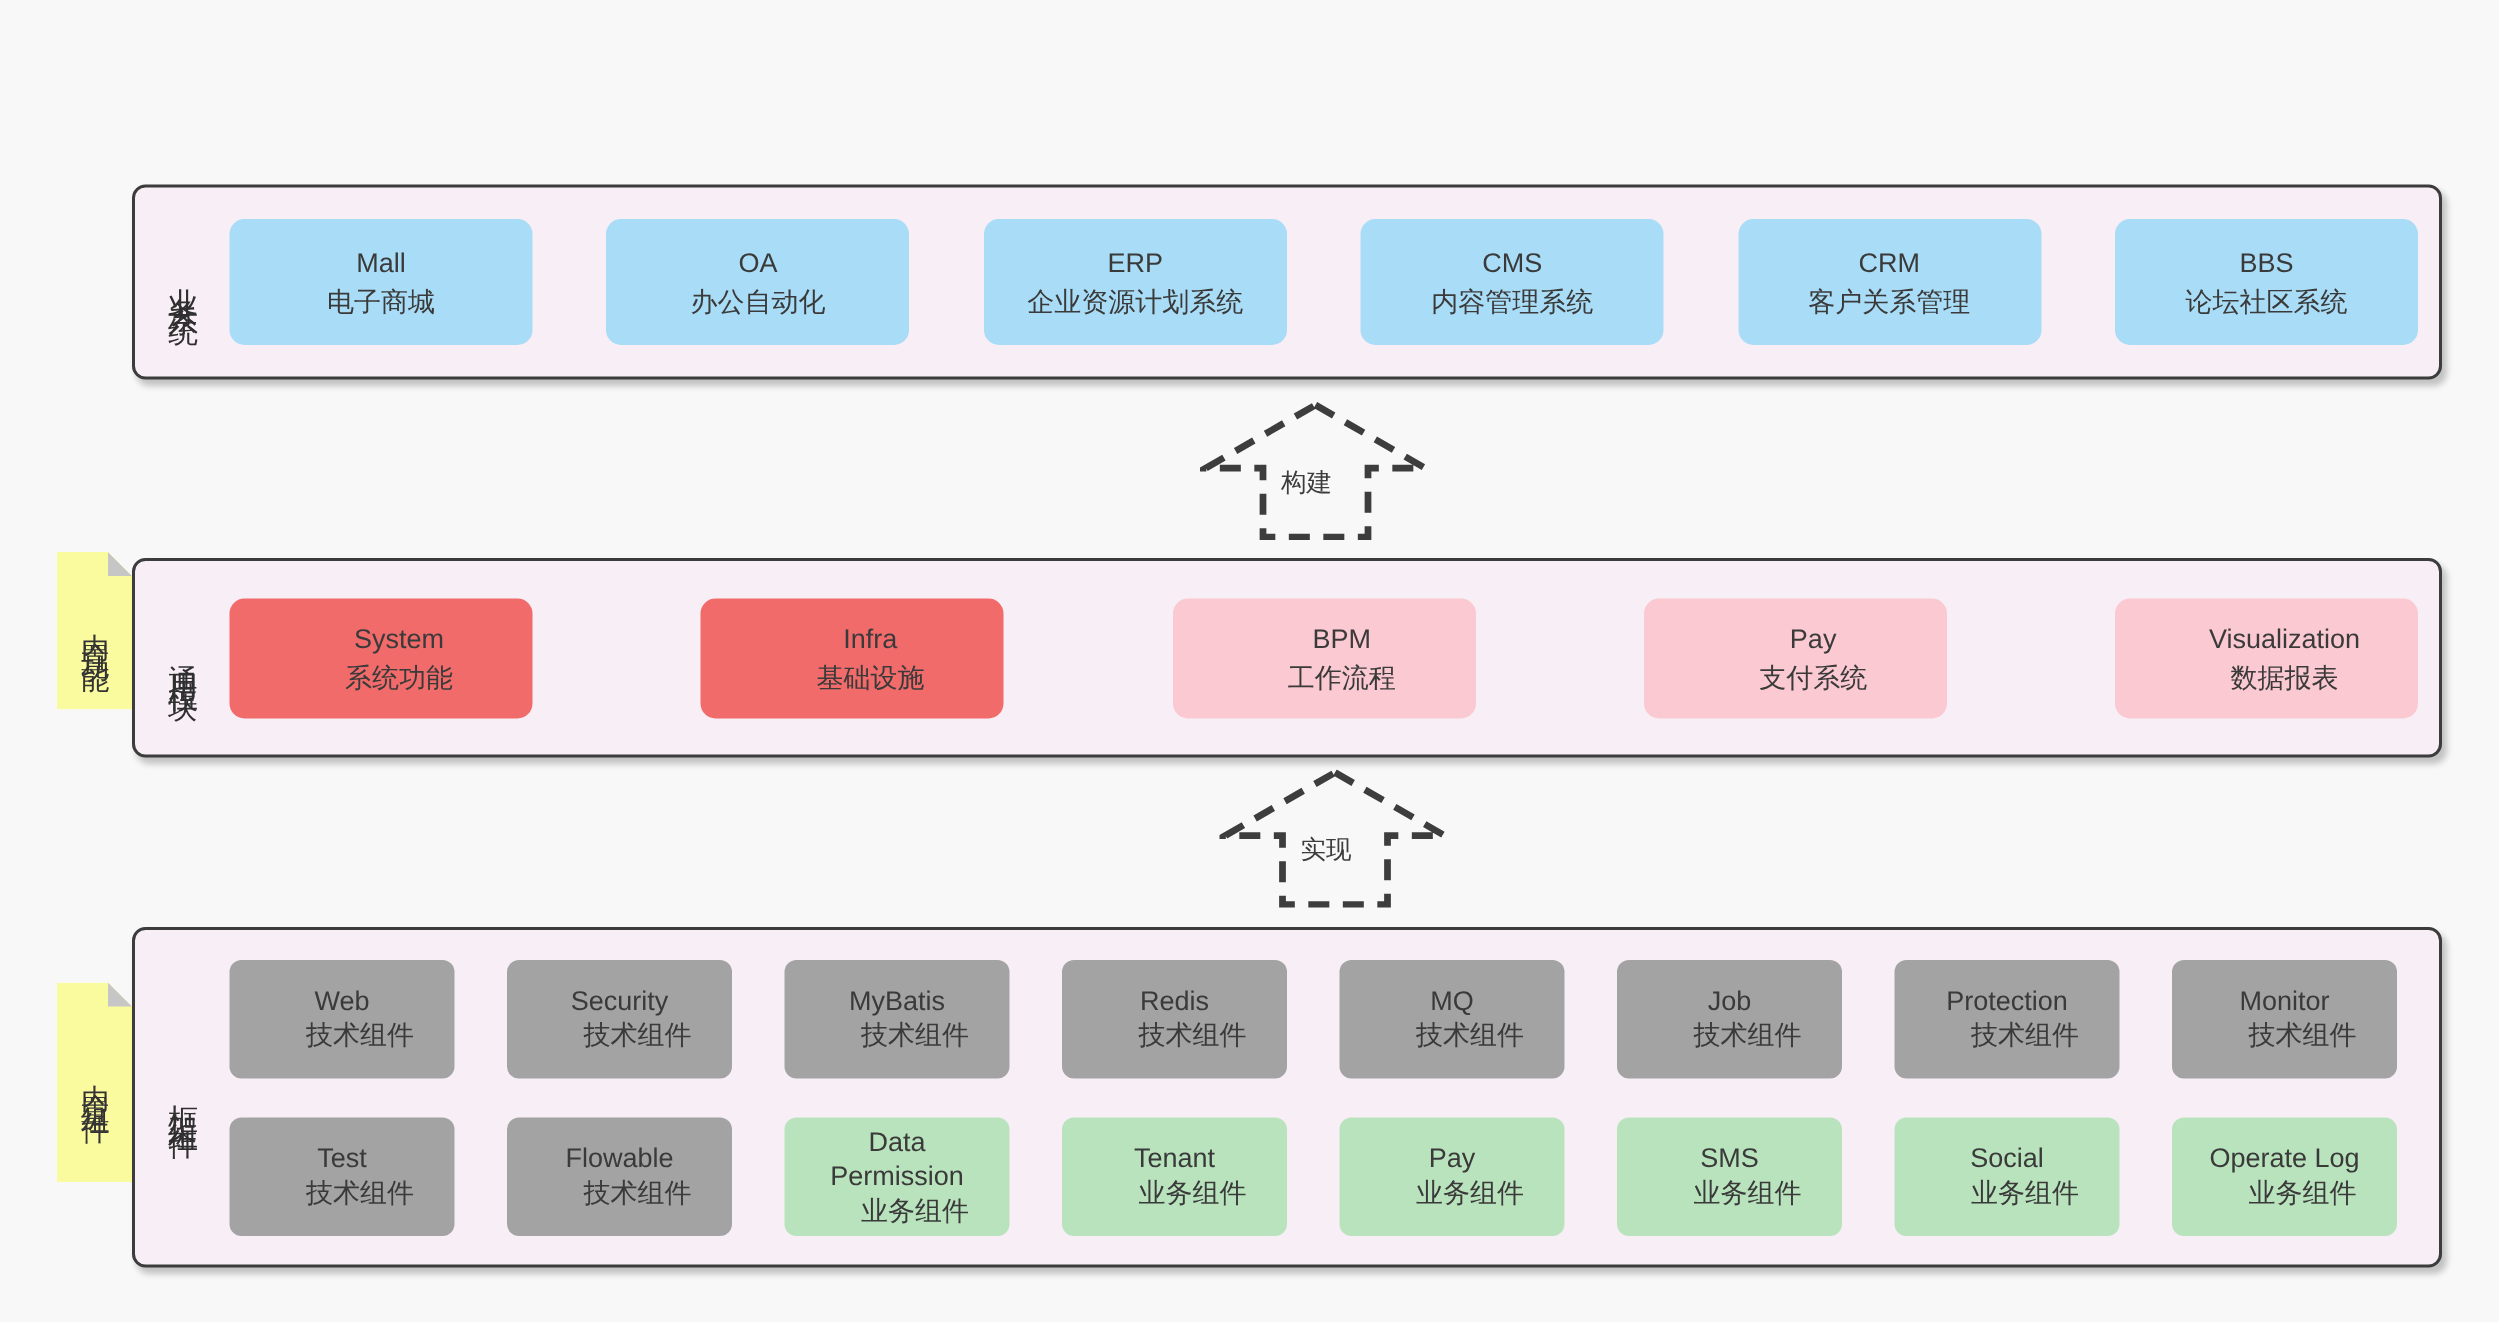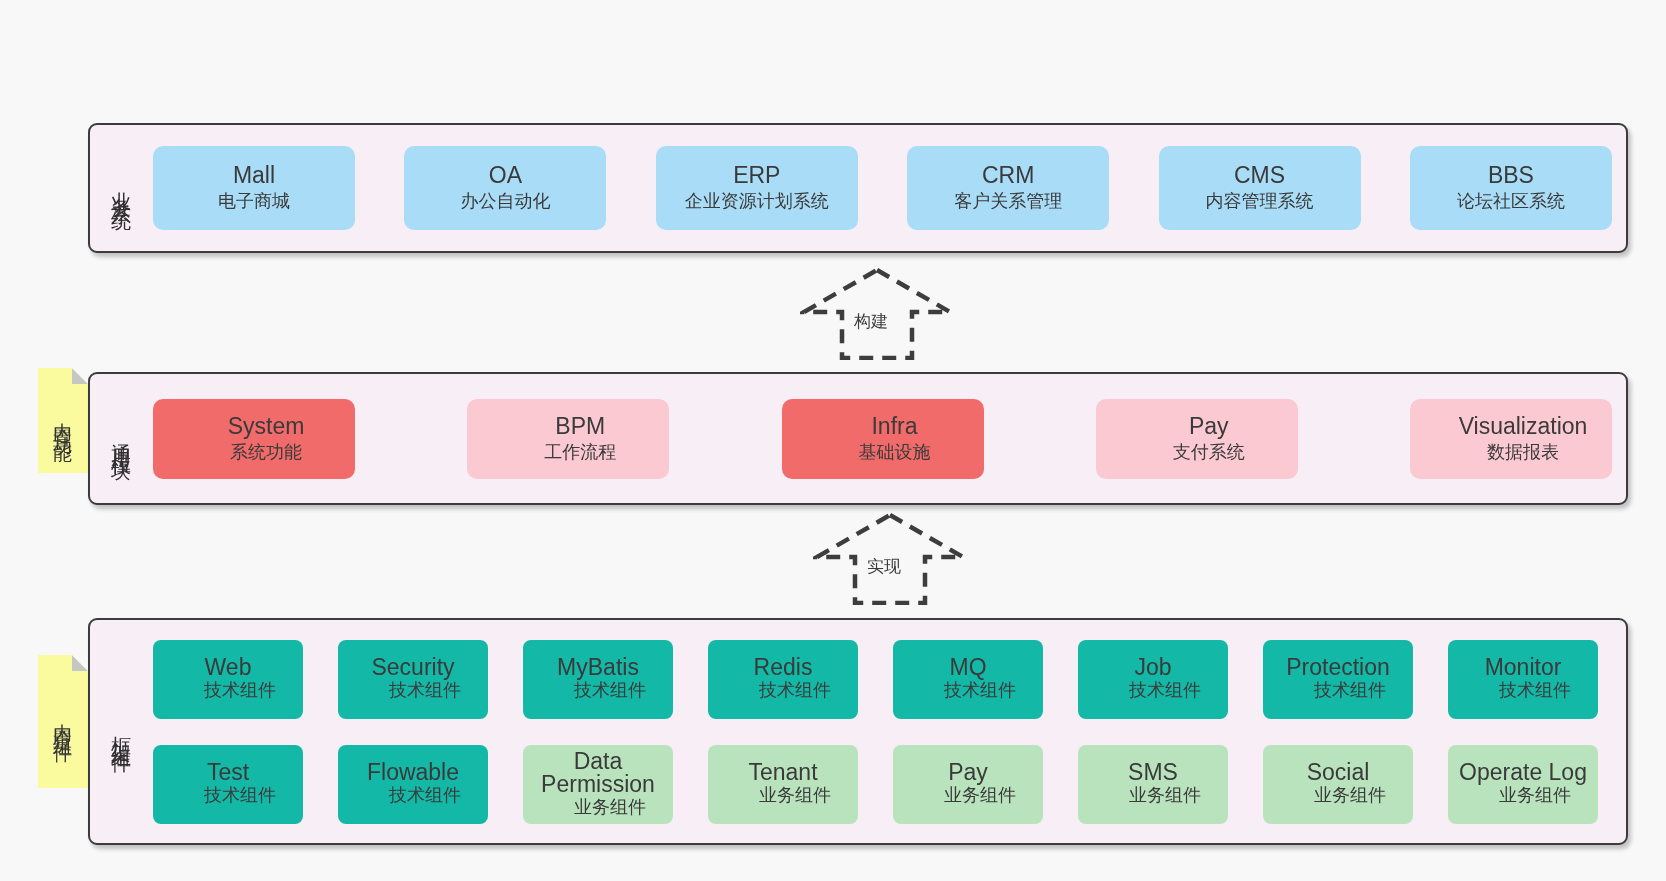--- a/index.html
+++ b/index.html
@@ -42,32 +42,32 @@
   }
   .layer-components .boxes{padding-right:0;}
 
   
   .box{
     box-sizing:border-box;
     border-radius:10px;
     display:flex;flex-direction:column;align-items:center;justify-content:center;
     text-align:center;
   }
-  .box .box-en{font-size:23px;line-height:26px;white-space:pre-line;}
+  .box .box-en{font-size:18px;line-height:26px;white-space:pre-line;}
   .box .box-zh{font-size:18px;line-height:26px;font-family:Liberation Serif, serif;}
   .layer-business .box{width:202px;height:84px;}
   .layer-modules .box{width:202px;height:80px;padding-left:24px;}
   .layer-components .box{width:150px;height:79px;border-radius:8px;}
   .layer-components .box .box-en{line-height:23px;}
   .layer-components .box .box-zh{line-height:23px;margin-left:24px;}
 
   .box.blue{background:#a9dcf6;}
   .box.red{background:#f16b6b;}
   .box.pink{background:#fbc9d2;}
-  .box.green{background:#14b8a6;}
+  .box.green{background:#a3a3a3;}
   .box.lightgreen{background:#b9e3bd;}
 
   
   .sticky{
     position:absolute;left:38px;width:50px;
     background:#fafa9e;
     clip-path:polygon(0 0,calc(100% - 16px) 0,100% 16px,100% 100%,0 100%);
     display:flex;align-items:center;justify-content:center;
   }
   .sticky::after{
@@ -115,26 +115,26 @@
         </div>
         <div class="box blue">
           <div class="box-en">OA</div>
           <div class="box-zh">办公自动化</div>
         </div>
         <div class="box blue">
           <div class="box-en">ERP</div>
           <div class="box-zh">企业资源计划系统</div>
         </div>
         <div class="box blue">
+          <div class="box-en">CMS</div>
+          <div class="box-zh">内容管理系统</div>
+        </div>
+        <div class="box blue">
           <div class="box-en">CRM</div>
           <div class="box-zh">客户关系管理</div>
-        </div>
-        <div class="box blue">
-          <div class="box-en">CMS</div>
-          <div class="box-zh">内容管理系统</div>
         </div>
         <div class="box blue">
           <div class="box-en">BBS</div>
           <div class="box-zh">论坛社区系统</div>
         </div>
       </div>
   </section>
 
   <svg class="arrow arrow-build" viewBox="0 0 154 92">
     <polygon points="77,2 150,44 112,44 112,90 42,90 42,44 4,44"></polygon>
@@ -145,27 +145,27 @@
     <span class="sticky-text">内置功能</span>
   </div>
 
   <section class="layer layer-modules">
     <div class="v-label">通用模块</div>
     <div class="boxes">
         <div class="box red">
           <div class="box-en">System</div>
           <div class="box-zh">系统功能</div>
         </div>
+        <div class="box red">
+          <div class="box-en">Infra</div>
+          <div class="box-zh">基础设施</div>
+        </div>
         <div class="box pink">
           <div class="box-en">BPM</div>
           <div class="box-zh">工作流程</div>
-        </div>
-        <div class="box red">
-          <div class="box-en">Infra</div>
-          <div class="box-zh">基础设施</div>
         </div>
         <div class="box pink">
           <div class="box-en">Pay</div>
           <div class="box-zh">支付系统</div>
         </div>
         <div class="box pink">
           <div class="box-en">Visualization</div>
           <div class="box-zh">数据报表</div>
         </div>
       </div>

